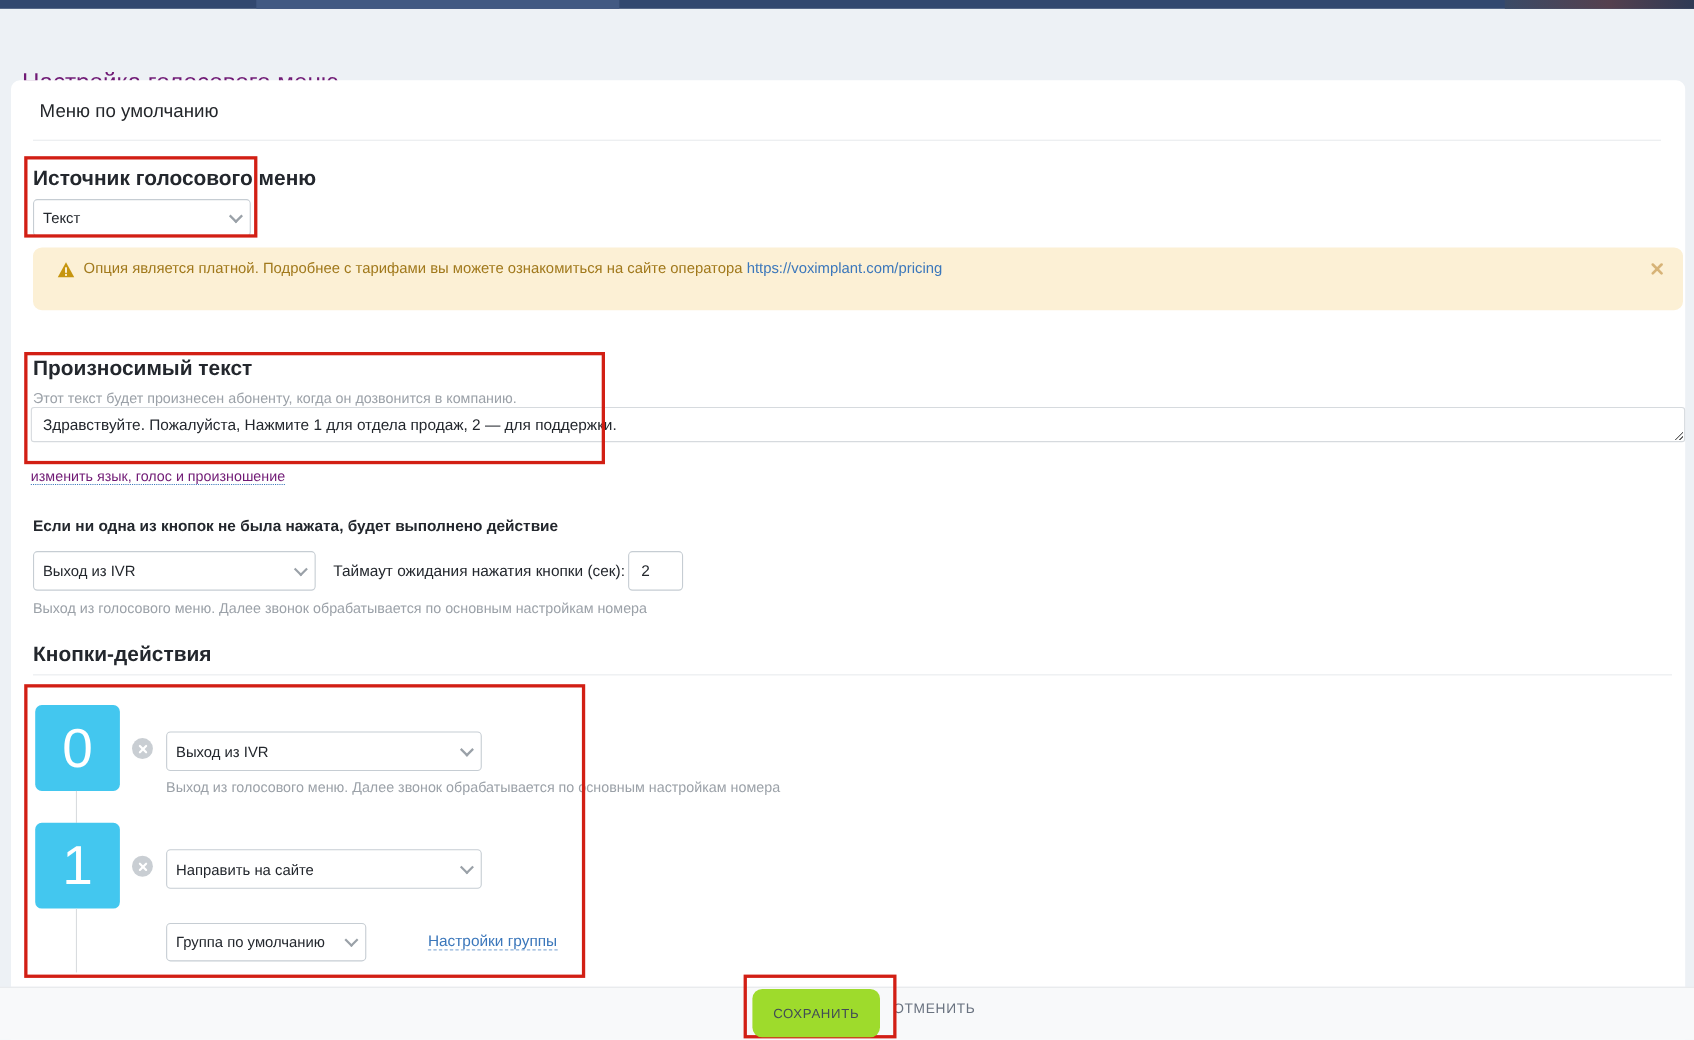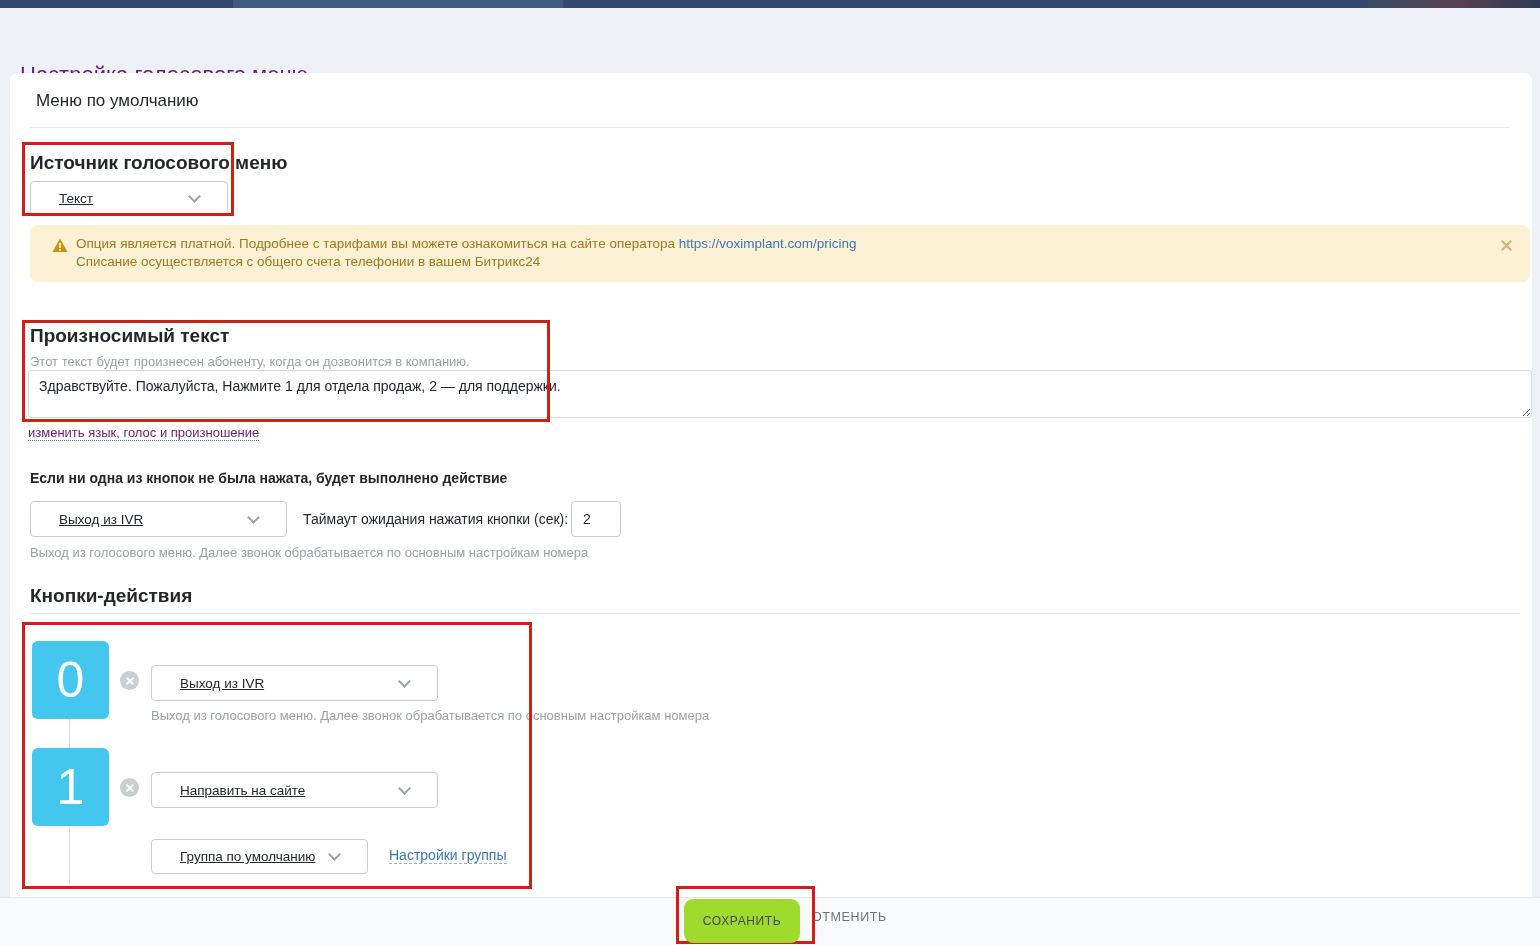--- a/index.html
+++ b/index.html
@@ -28,41 +28,41 @@
   .divider { height:1px; background:#e9ebee; }
 
   
   .ann { border:3px solid #d21f14; background:transparent; pointer-events:none; z-index:30; }
 
   .lbl-bold { font-size:19px; font-weight:700; color:#23272d; }
   .hint { font-size:13px; color:#9ba1a8; }
 
   .select {
     background:#fff; border:1px solid #c6cdd3; border-radius:4px;
-    display:flex; align-items:center; padding:0 28px;
-    font-size:13.5px; color:#23272d; cursor:pointer;text-decoration:underline;
+    display:flex; align-items:center; padding:0 8px;
+    font-size:13.5px; color:#23272d; cursor:pointer;
   }
   .select .grow { flex:1; }
   .chev {
     width:9px; height:9px; margin-top:-4px;
     border-right:2px solid #9aa1a8; border-bottom:2px solid #9aa1a8;
     transform:rotate(45deg); flex:none;
   }
 
   
   .banner { left:30px; top:225px; width:1500px; height:57px;
     background:#fcf0d5; border-radius:8px; }
   .banner-icon { left:22px; top:13px; }
   .banner-text { left:46px; top:10px; font-size:13.5px; color:#a1791c; line-height:18px; }
   .banner-link { color:#3b77bb; text-decoration:none; }
   .banner-close { right:18px; top:12px; cursor:pointer; }
 
   
   .speech-area {
-    left:28px; top:370px; width:1504px; height:48px;
+    left:28px; top:370px; width:1504px; height:32px;
     border:1px solid #d6dade; border-radius:3px;
     font-family:"Liberation Sans","DejaVu Sans",sans-serif;
     font-size:14px; color:#23272d; padding:7px 10px;
     resize:both; outline:none;
   }
   .dotted-link { font-size:13px; color:#701a75; text-decoration:none;
     border-bottom:1px dotted #3b77bb; cursor:pointer; }
   .dashed-link { font-size:14px; color:#3b77bb; text-decoration:none;
     border-bottom:1px dashed #8fb2d9; cursor:pointer; }
 
@@ -124,21 +124,20 @@
 <div class="abs banner">
   <span class="abs banner-icon">
     <svg width="16" height="15" viewBox="0 0 16 15">
       <path d="M8 0.5 L15.5 14 H0.5 Z" fill="#c6950f"></path>
       <rect x="7.1" y="5" width="1.8" height="5" fill="#fcf0d5"></rect>
       <rect x="7.1" y="11" width="1.8" height="1.8" fill="#fcf0d5"></rect>
     </svg>
   </span>
   <div class="abs banner-text">
     <span>Опция является платной. Подробнее с тарифами вы можете ознакомиться на сайте оператора </span><a class="banner-link" href="#">https://voximplant.com/pricing</a><br>
-    <span>Списание осуществляется с общего счета телефонии в вашем Битрикс24</span>
   </div>
   <span class="abs banner-close">
     <svg width="11" height="11" viewBox="0 0 11 11">
       <path d="M1.5 1.5 L9.5 9.5 M9.5 1.5 L1.5 9.5" stroke="#d7b377" stroke-width="2.4" stroke-linecap="round"></path>
     </svg>
   </span>
 </div>
 
 <div class="abs lbl-bold" style="left:30px; top:325px;">Произносимый текст</div>
 <div class="abs hint" style="left:30px; top:354px;">Этот текст будет произнесен абоненту, когда он дозвонится в компанию.</div>
@@ -166,21 +165,21 @@
 <div class="abs hint" style="left:151px; top:708px;">Выход из голосового меню. Далее звонок обрабатывается по основным настройкам номера</div>
 <div class="abs vline" style="left:69px; top:719px; height:29px;"></div>
 
 <div class="abs key-square" style="left:32px; top:748px;">1</div>
 <span class="remove-btn" style="left:120px; top:778px;"></span>
 <div class="abs select" style="left:151px; top:772px; width:287px; height:36px;">
   <span class="grow">Направить на сайте</span>
   <span class="chev"></span>
 </div>
 <div class="abs vline" style="left:69px; top:826px; height:58px;"></div>
-<div class="abs select" style="left:151px; top:839px; width:217px; height:35px;">
+<div class="abs select" style="left:151px; top:839px; width:182px; height:35px;">
   <span class="grow">Группа по умолчанию</span>
   <span class="chev"></span>
 </div>
 <a class="abs dashed-link" style="left:389px; top:847px;" href="#">Настройки группы</a>
 
 <div class="abs footer"></div>
 <button class="abs save-btn">СОХРАНИТЬ</button>
 <button class="abs cancel-btn">ОТМЕНИТЬ</button>
 
 </body></html>

